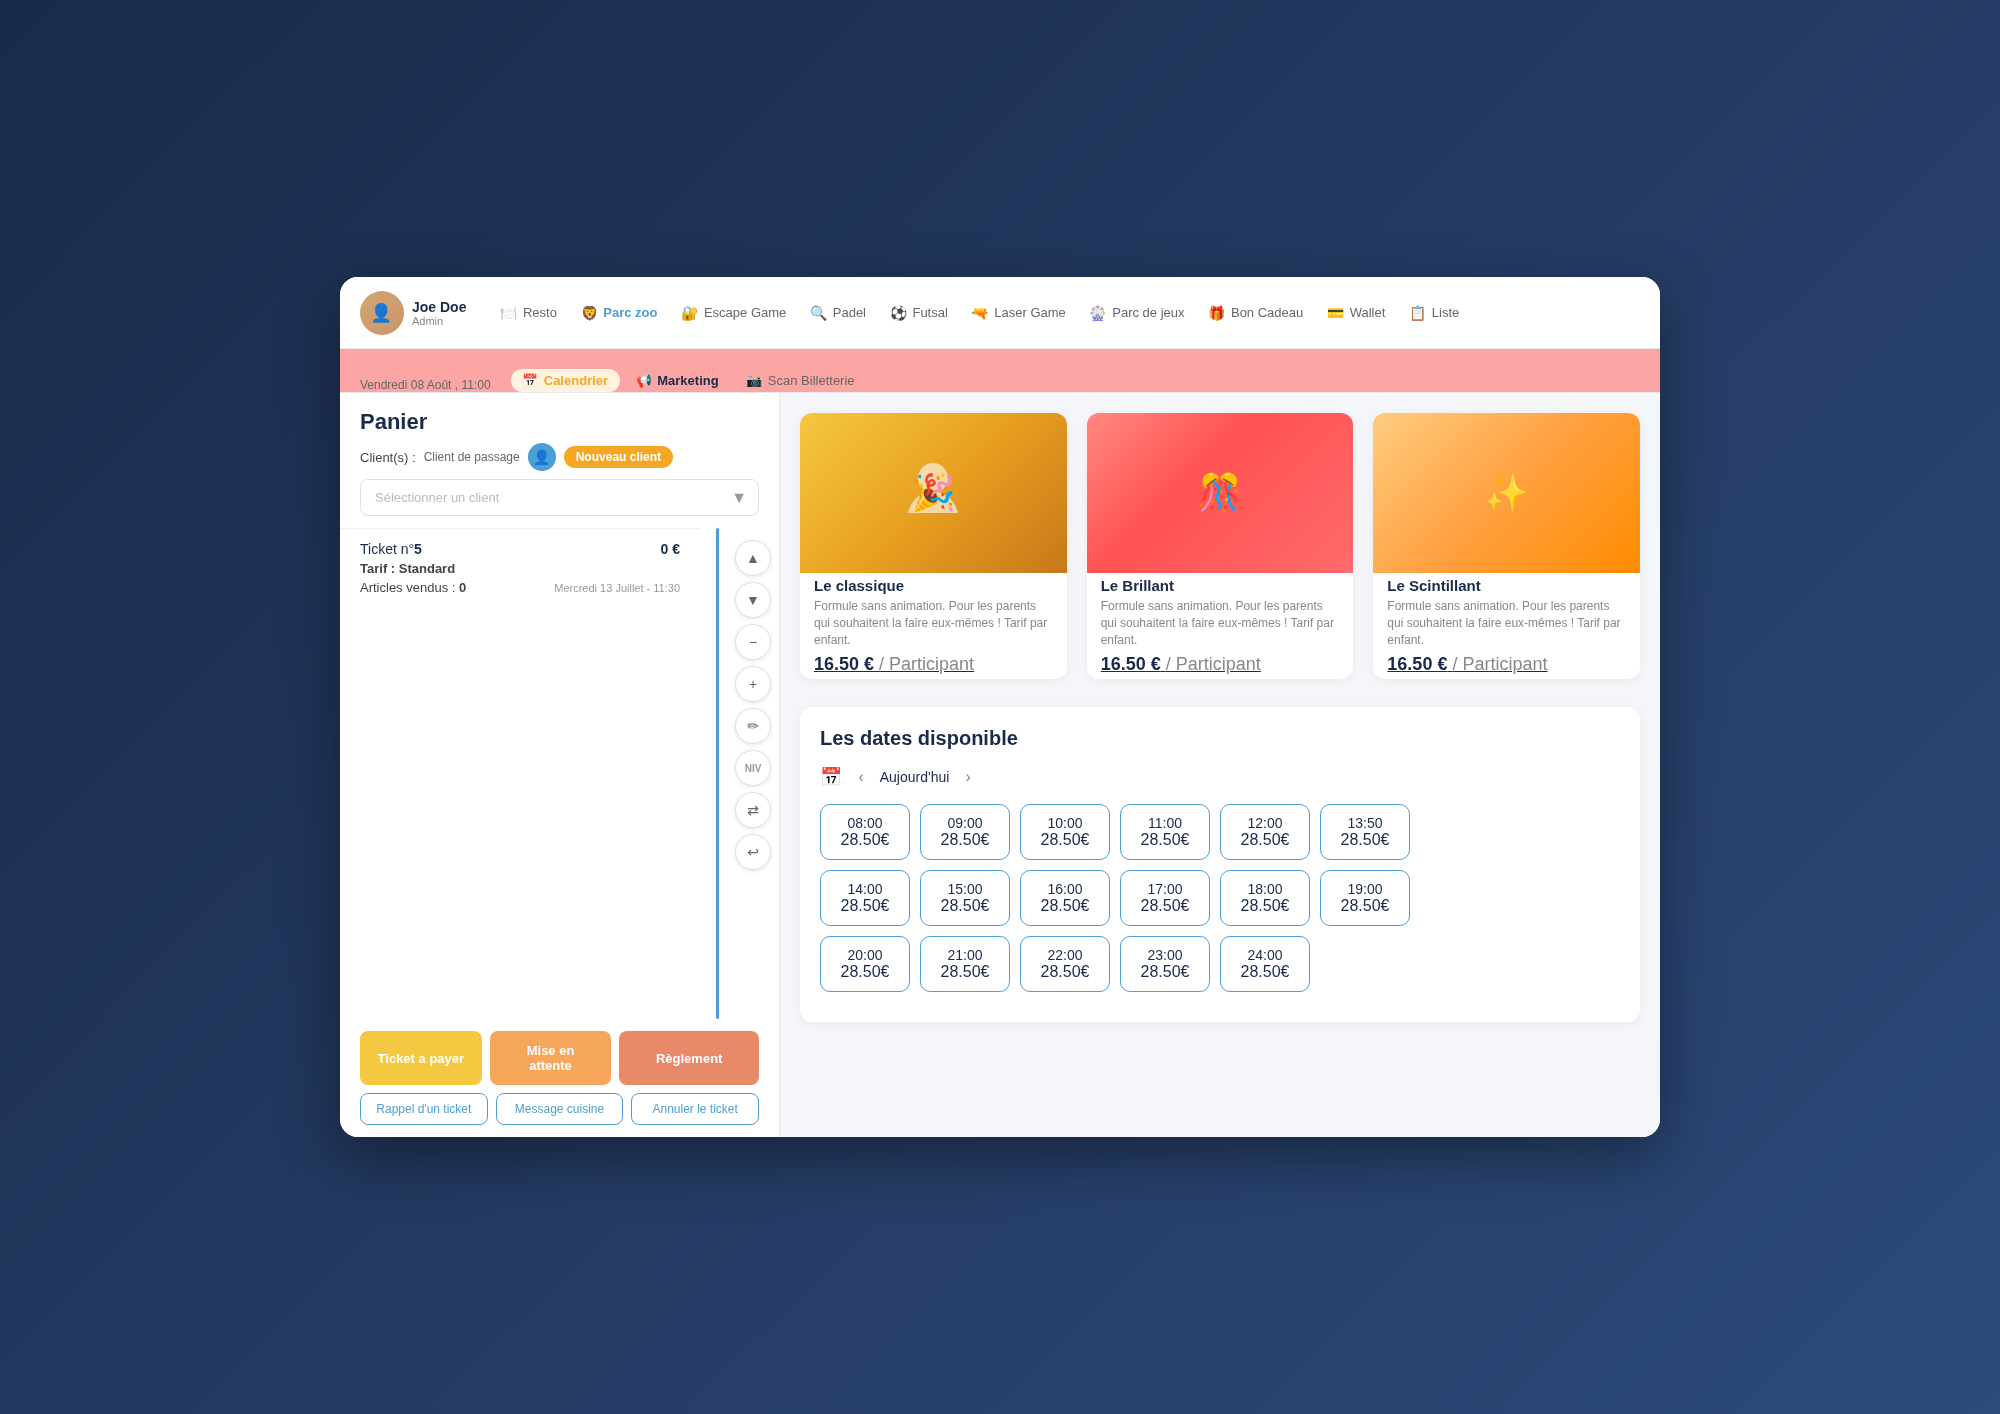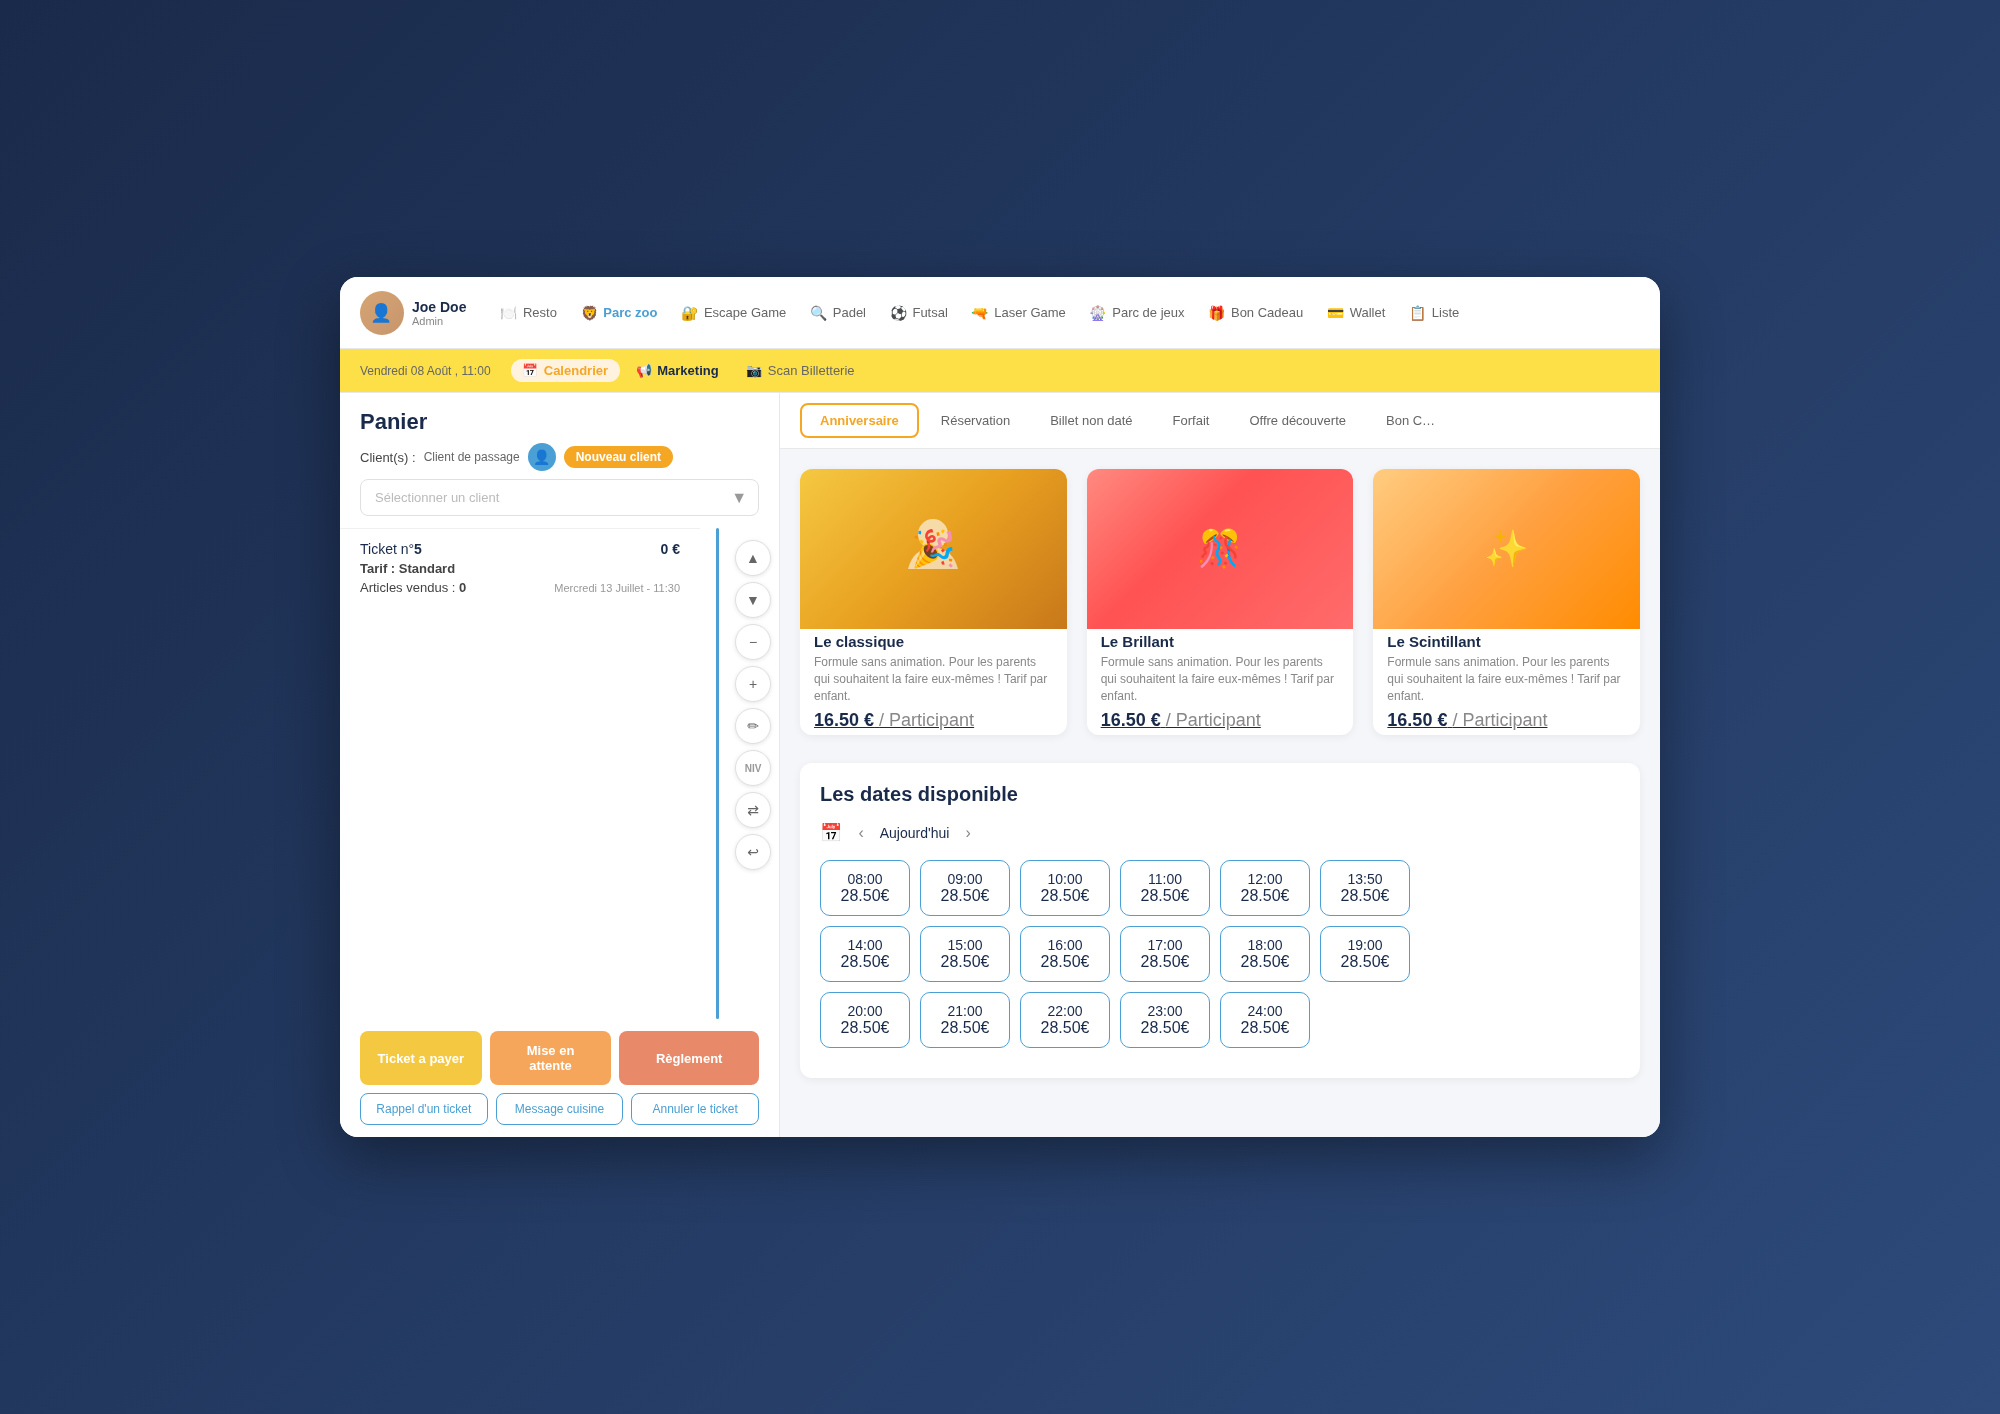--- a/index.html
+++ b/index.html
@@ -76,25 +76,25 @@
       cursor: pointer;
       white-space: nowrap;
     }
     .nav-item.active {
       color: #4a9fd4;
       font-weight: 600;
     }
     .nav-item .nav-icon { font-size: 14px; }
     
     .second-nav {
-      background: #fde047;
+      background: #fca5a5;
       border-bottom: 1px solid #e8e8e8;
       padding: 0 20px;
       display: flex;
-      align-items: center;
+      align-items: flex-end;
       height: 44px;
       gap: 4px;
     }
     .second-nav-date {
       font-size: 12px;
       color: #666;
       margin-right: 16px;
     }
     .second-nav-item {
       display: flex;
@@ -583,28 +583,20 @@
         <div class="bottom-row2">
           <button class="btn-outline">Rappel d'un ticket</button>
           <button class="btn-outline">Message cuisine</button>
           <button class="btn-outline">Annuler le ticket</button>
         </div>
       </div>
     </div>
 
     <div class="right-panel">
 
-      <div class="tabs-bar">
-        <div class="tab-item active">Anniversaire</div>
-        <div class="tab-item">Réservation</div>
-        <div class="tab-item">Billet non daté</div>
-        <div class="tab-item">Forfait</div>
-        <div class="tab-item">Offre découverte</div>
-        <div class="tab-item">Bon C…</div>
-      </div>
 
       <div class="content-area">
 
         <div class="cards-row">
 
           <div class="offer-card">
             <div style="height:160px; background: linear-gradient(135deg, #f5c842 0%, #e8a020 50%, #c8781a 100%); display:flex; align-items:center; justify-content:center;">
               <svg width="80" height="80" viewBox="0 0 80 80" style="opacity:0.6;">
                 <circle cx="40" cy="25" r="15" fill="#fff"></circle>
                 <path d="M15 60 Q20 40 40 38 Q60 40 65 60 Z" fill="#fff"></path>

